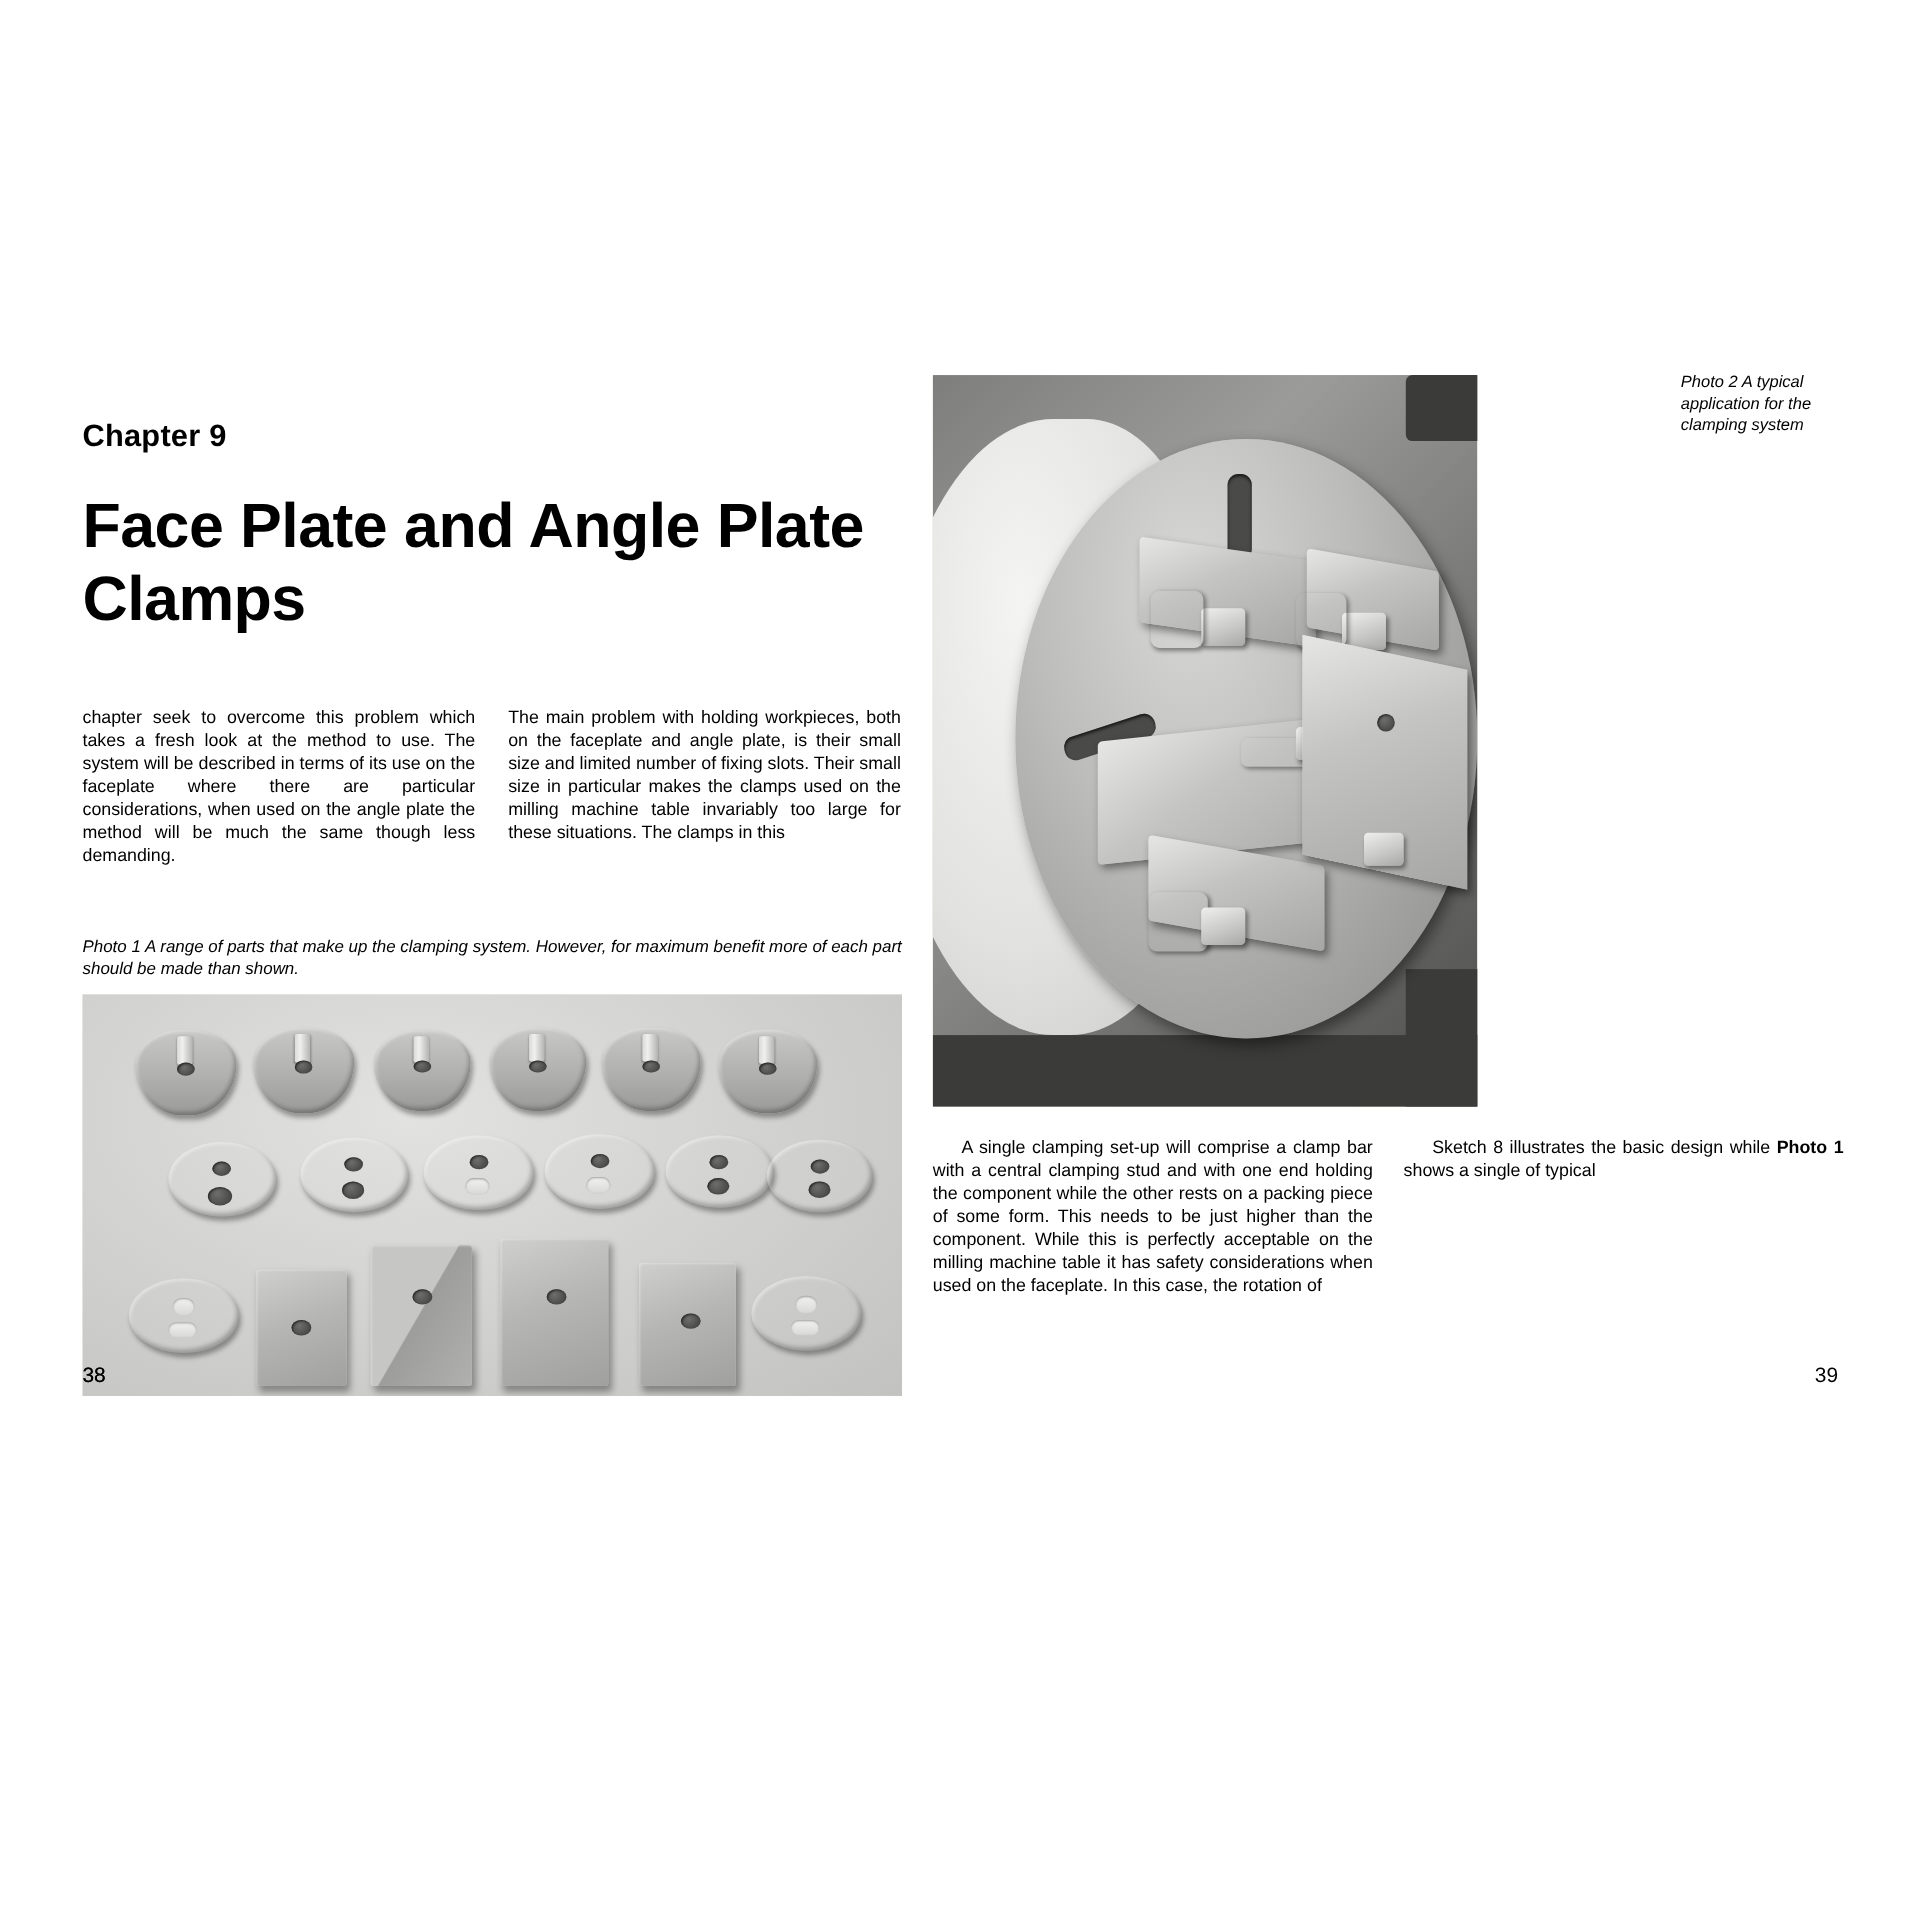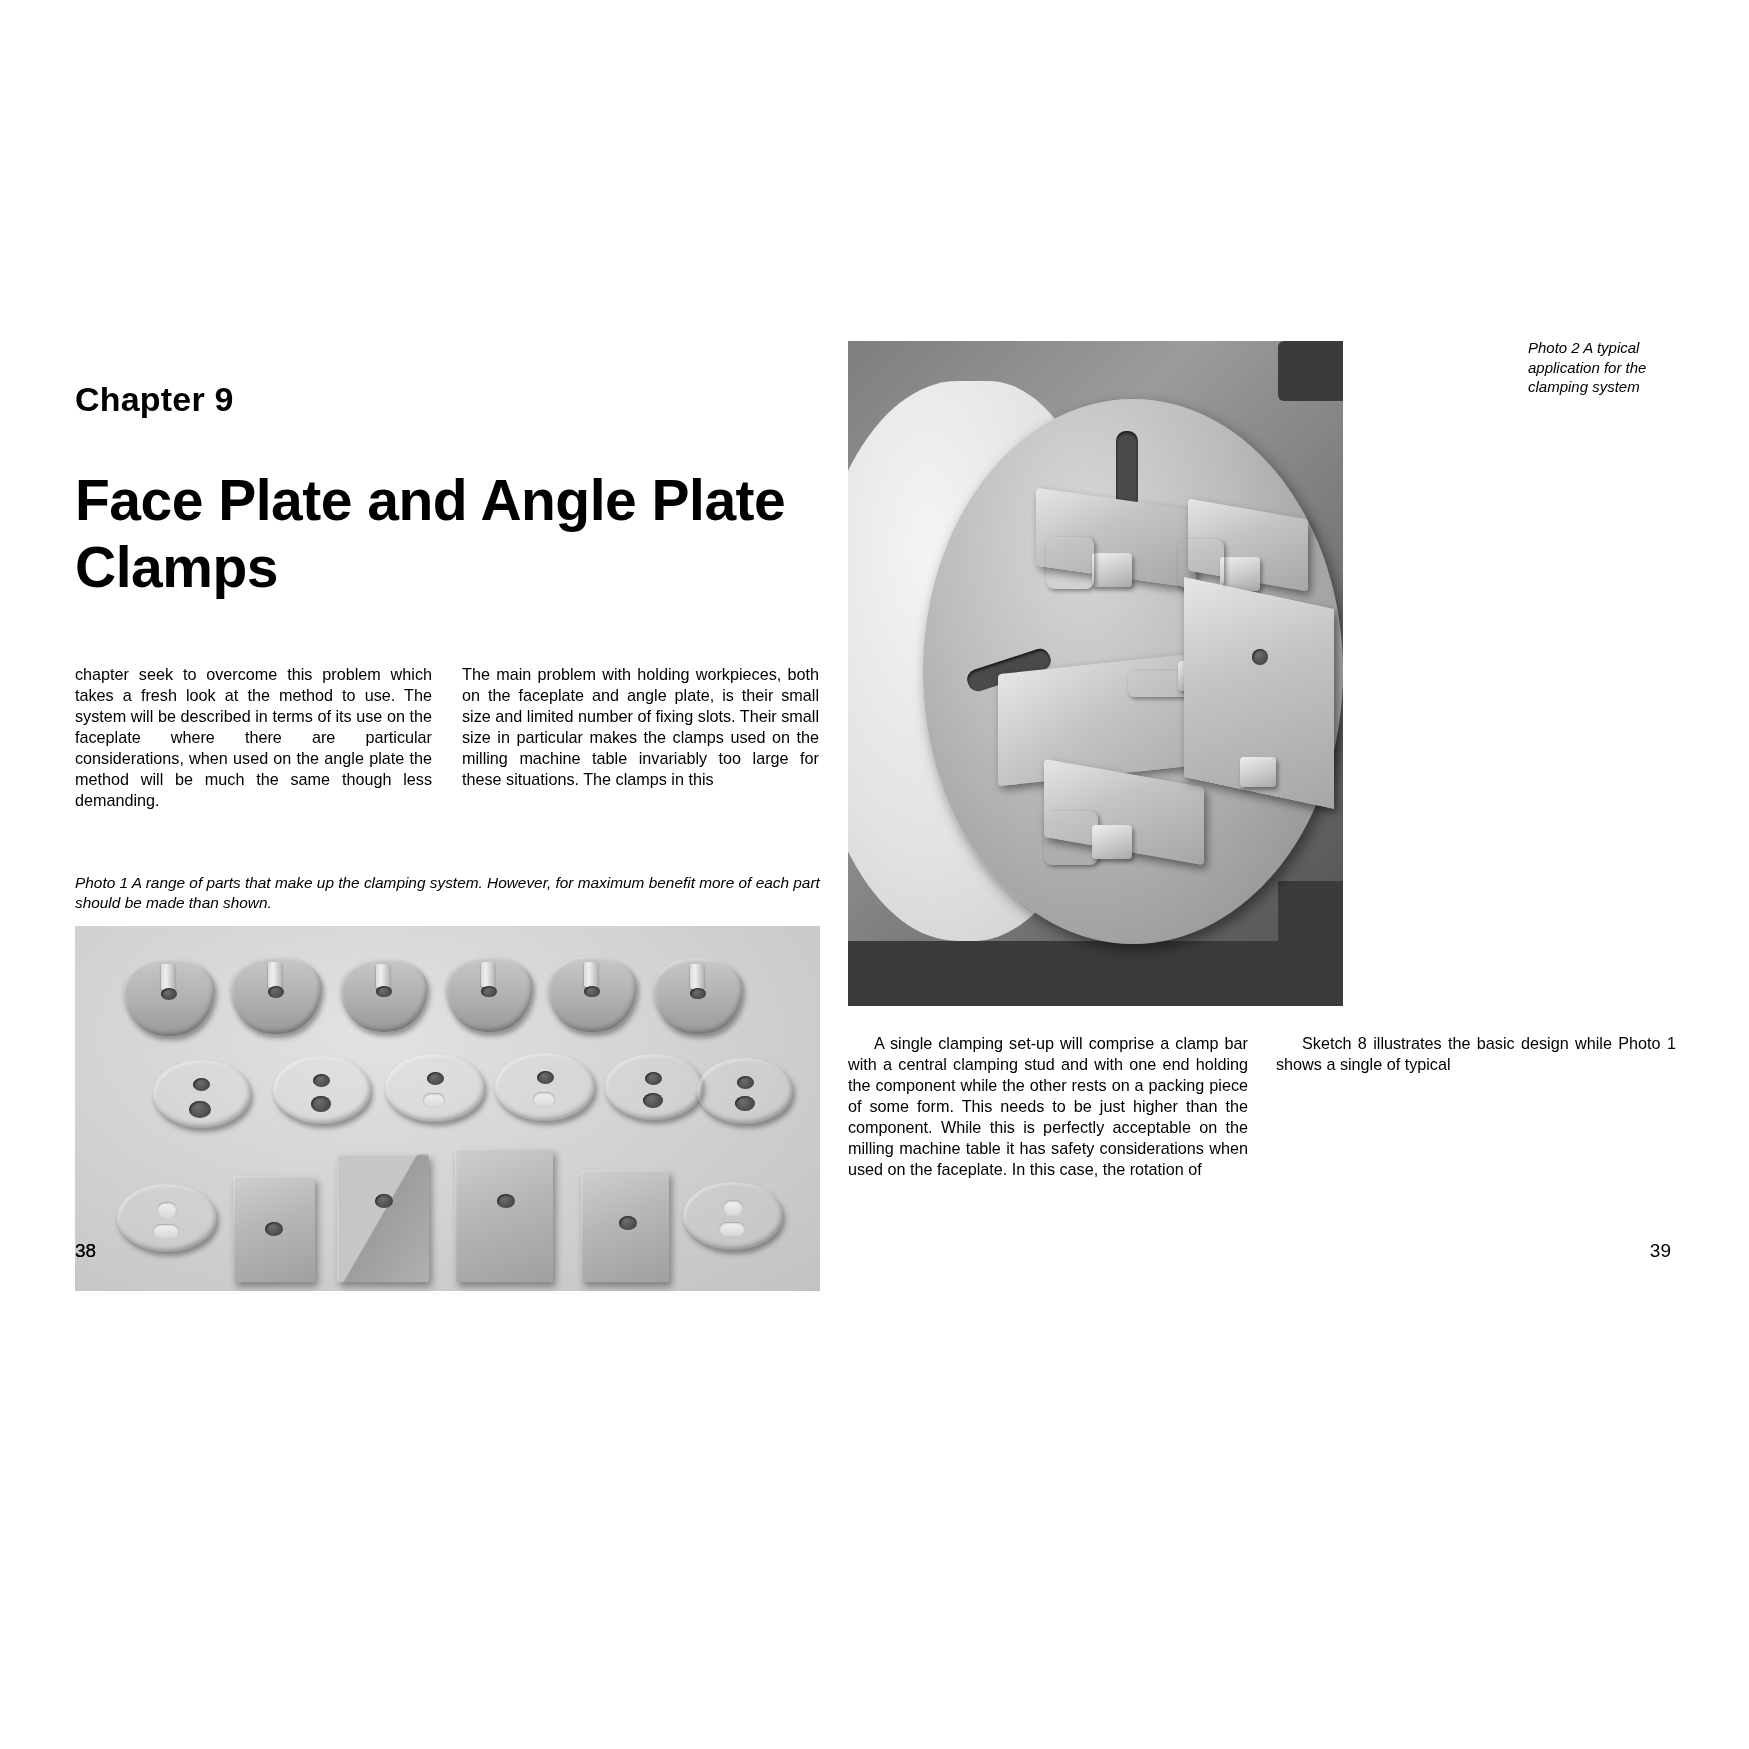--- a/index.html
+++ b/index.html
@@ -24,24 +24,24 @@
   }
 
   
   .page-left {
     position: absolute;
     left: 75px;
     top: 380px;
     width: 745px;
   }
   .chapter-label {
-    font-size: 34px;
+    font-size: 28px;
     font-weight: bold;
     letter-spacing: 0.2px;
-    margin: 0 0 48px 0;
+    margin: 0 0 33px 0;
   }
   .chapter-title {
     font-size: 57px;
     font-weight: bold;
     line-height: 1.18;
     letter-spacing: -0.5px;
     margin: 0 0 62px 0;
   }
   .cols {
     display: flex;
@@ -112,21 +112,21 @@
     gap: 28px;
   }
   .right-col {
     width: 400px;
     font-size: 16.2px;
     line-height: 1.30;
     text-align: justify;
   }
   .right-col p { margin: 0; }
   .indent { text-indent: 26px; }
-  .bold { font-weight: normal; }
+  .bold { font-weight: bold; }
 
   
   .ph1-bg {
     position: absolute; inset: 0;
     background:
       radial-gradient(ellipse at 40% 30%, #e2e2e0 0%, #cfcfcd 60%, #c2c2c0 100%);
   }
   .disc {
     position: absolute;
     border-radius: 50%;

